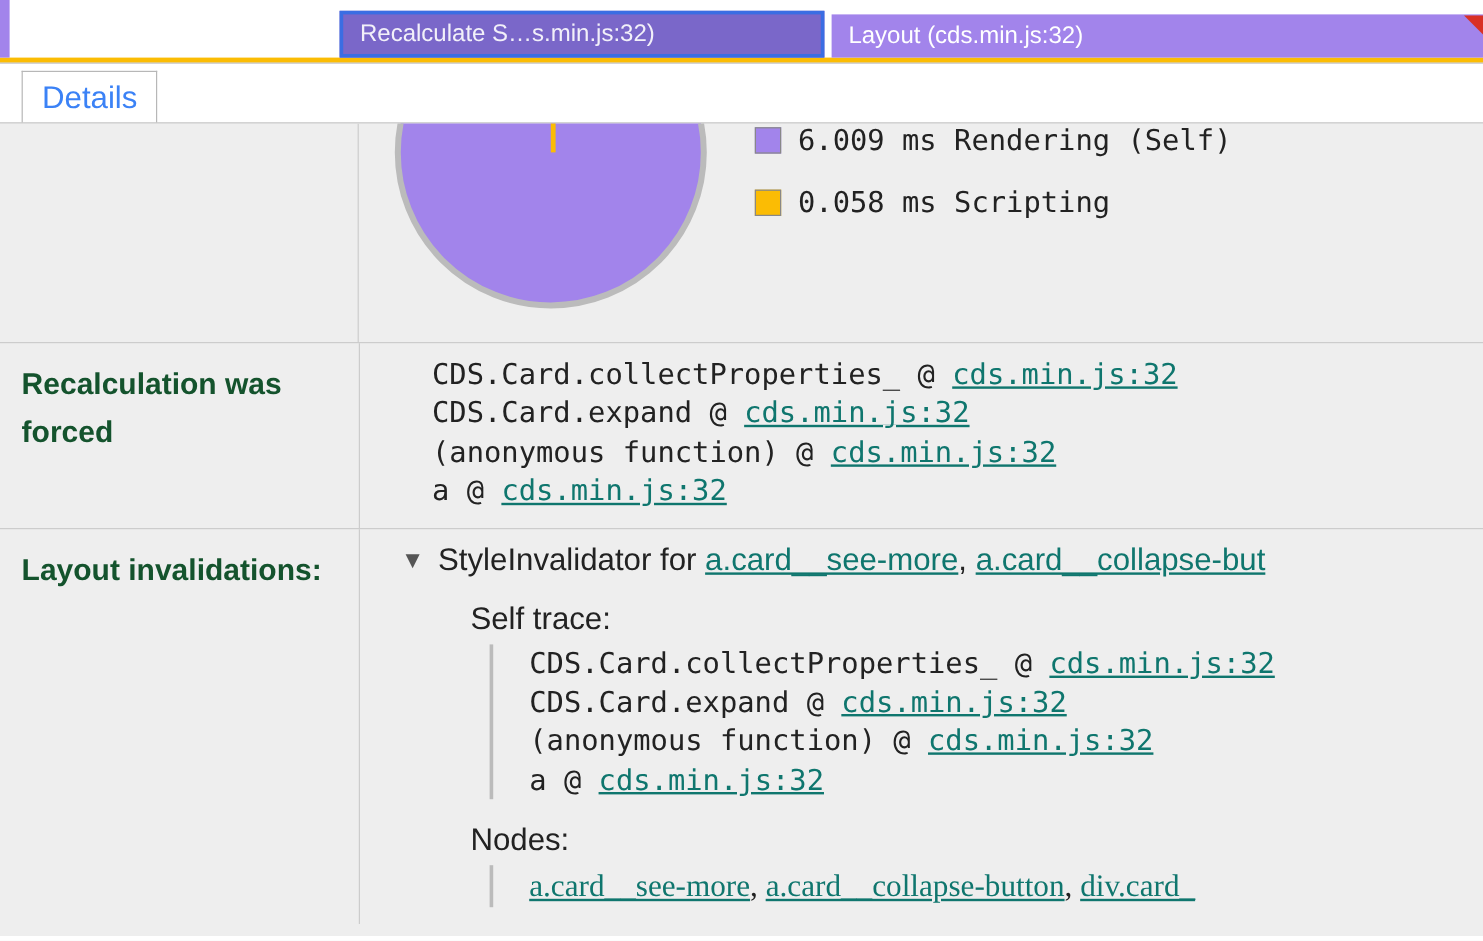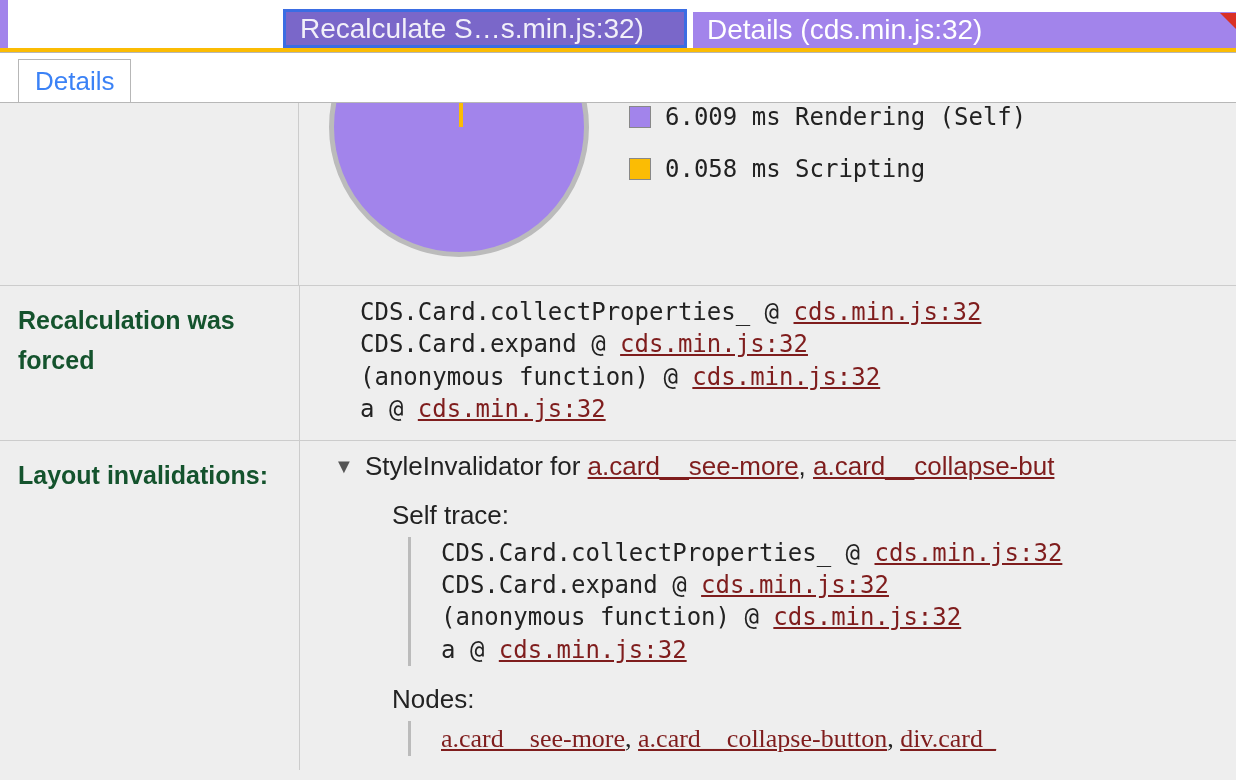--- a/index.html
+++ b/index.html
@@ -19,21 +19,21 @@
     height: 52px;
     position: relative;
     border-bottom: 4px solid #fbbc04;
   }
   .flame-slice {
     position: absolute;
     top: 12px; bottom: 0;
     display: flex; align-items: center;
     padding: 0 14px;
     color: #fff;
-    font-size: 28px;
+    font-size: 20px;
     white-space: nowrap;
     overflow: hidden;
   }
   .flame-recalc {
     left: 283px; width: 404px;
     background: #7a67c9;
     border: 3px solid #3b6de3;
     top: 9px;
   }
   .flame-recalc span { opacity: 0.9; }
@@ -120,21 +120,21 @@
     transform-origin: bottom center;
   }
   .legend { padding-top:0; margin-left:20px; }
   .legend-item { display:flex; align-items:center; gap:14px; margin-bottom:24px; }
   .swatch { width:22px; height:22px; border:1px solid #888; flex-shrink:0; }
   .sw-render { background:#a284eb; }
   .sw-script { background:#fbbc04; }
 
   
   .stack-line { line-height:1.35; padding-left:60px; }
-  .stack-link { text-decoration: underline; color:#7f1d1d; }
+  .stack-link { text-decoration: underline; color:#0f766e; }
 
   
   .disclosure {
     display:inline-block;
     transform: rotate(0deg);
     margin-right:4px;
     color:#555;
     font-size:20px;
     position:relative; top:-2px;
   }
@@ -150,21 +150,21 @@
 </style>
 </head>
 <body>
 
 <div class="flame-row">
   <div class="flame-bg-left"></div>
   <div class="flame-slice flame-recalc">
     <span>Recalculate S…s.min.js:32)</span>
   </div>
   <div class="flame-slice flame-layout">
-    <span>Details (cds.min.js:32)</span>
+    <span>Layout (cds.min.js:32)</span>
   </div>
   <div class="flame-layout-tri"></div>
 </div>
 
 <div class="tabbar">
   <div class="tab">Details</div>
 </div>
 
 <div class="content">
 

